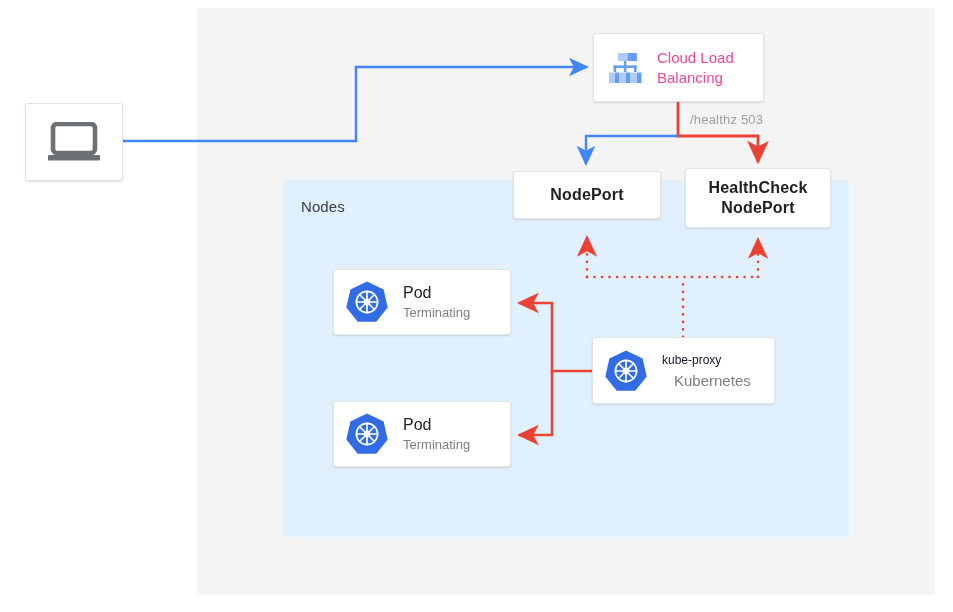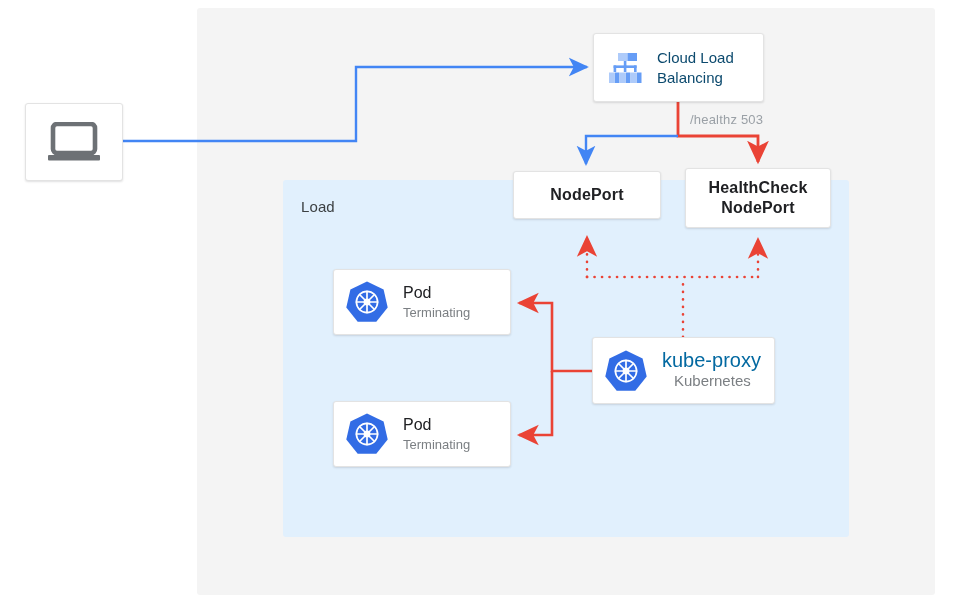--- a/index.html
+++ b/index.html
@@ -22,21 +22,21 @@
         box-shadow:0 1px 2px rgba(60,64,67,.16);}
 
   
   .client-card{left:25px;top:103px;width:98px;height:78px;}
   .laptop-icon{position:absolute;left:50%;top:50%;transform:translate(-50%,-50%);
                width:56px;height:40px;}
 
   
   .clb-card{left:593px;top:33px;width:171px;height:69px;display:flex;align-items:center;}
   .clb-icon{width:38px;height:32px;margin-left:12px;flex:0 0 auto;}
-  .clb-text{margin-left:13px;font-size:15px;line-height:20px;color:#0c4a6e;}
+  .clb-text{margin-left:13px;font-size:15px;line-height:20px;color:#ec4899;}
 
   
   .np-card{left:513px;top:171px;width:148px;height:48px;display:flex;
            align-items:center;justify-content:center;}
   .np-card .lbl{font-size:16px;font-weight:bold;color:#202124;letter-spacing:.2px;}
   .hcnp-card{left:685px;top:168px;width:146px;height:60px;display:flex;
              align-items:center;justify-content:center;text-align:center;}
   .hcnp-card .lbl{font-size:16px;font-weight:bold;color:#202124;line-height:20px;
                   letter-spacing:.2px;}
 
@@ -44,39 +44,39 @@
   .pod-card{left:333px;top:269px;width:178px;height:66px;display:flex;align-items:center;}
   .pod-card2{left:333px;top:401px;width:178px;height:66px;display:flex;align-items:center;}
   .k8s-icon{width:44px;height:44px;margin-left:11px;flex:0 0 auto;}
   .pod-text{margin-left:14px;}
   .pod-title{font-size:16px;color:#202124;line-height:19px;}
   .pod-sub{font-size:13px;color:#7b7f83;line-height:19px;margin-top:1px;}
 
   
   .kp-card{left:592px;top:337px;width:183px;height:67px;display:flex;align-items:center;}
   .kp-text{margin-left:14px;}
-  .kp-title{font-size:20px;color:#0369a1;line-height:19px;}
+  .kp-title{font-size:12px;color:#0f172a;line-height:19px;}
   .kp-sub{font-size:15px;color:#7b7f83;line-height:19px;margin-top:1px;margin-left:12px;}
 
   
   .healthz{position:absolute;left:690px;top:112px;font-size:13px;font-weight:normal;
            color:#9aa0a6;letter-spacing:.2px;}
 
   
   .edges{position:absolute;left:0;top:0;width:953px;height:612px;
          pointer-events:none;overflow:visible;}
 </style>
 </head>
 <body>
 
 <div id="stage">
 
   <div class="outer-panel"></div>
   <div class="nodes-panel"></div>
-  <div class="nodes-label">Load</div>
+  <div class="nodes-label">Nodes</div>
 
   <svg class="edges" viewBox="0 0 953 612">
     <defs>
       <marker id="arrowBlue" markerWidth="9" markerHeight="9" refX="7.6" refY="4.5" orient="auto" markerUnits="strokeWidth">
         <path d="M0,0.6 L8.4,4.5 L0,8.4 L2.1,4.5 Z" fill="#4285F4"></path>
       </marker>
       <marker id="arrowRed" markerWidth="9" markerHeight="9" refX="7.6" refY="4.5" orient="auto" markerUnits="strokeWidth">
         <path d="M0,0.6 L8.4,4.5 L0,8.4 L2.1,4.5 Z" fill="#EA4335"></path>
       </marker>
       <marker id="arrowRedDot" markerWidth="9" markerHeight="9" refX="7.2" refY="4.5" orient="auto" markerUnits="strokeWidth">

